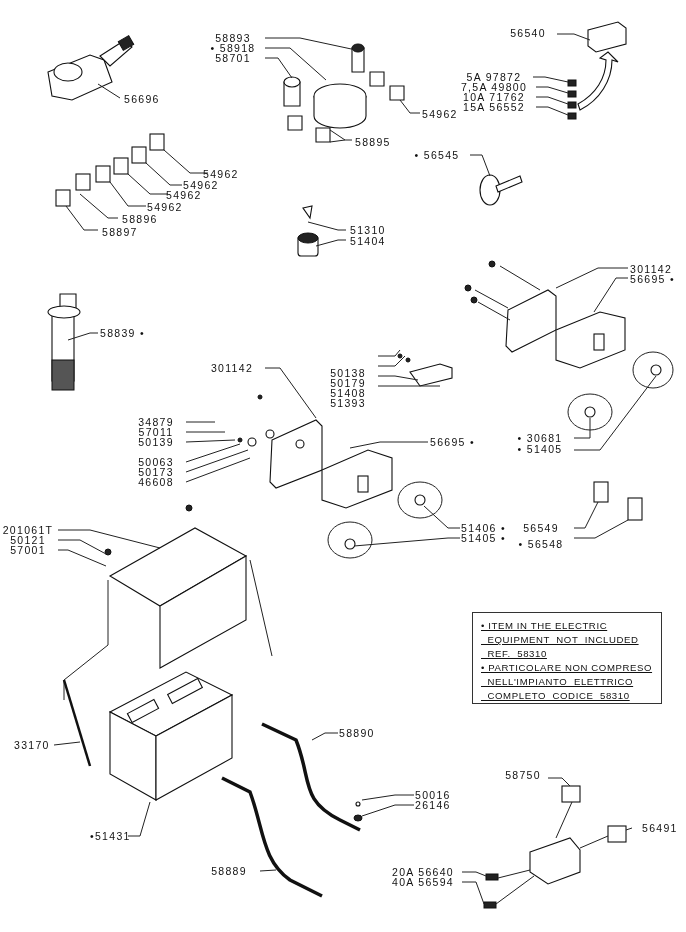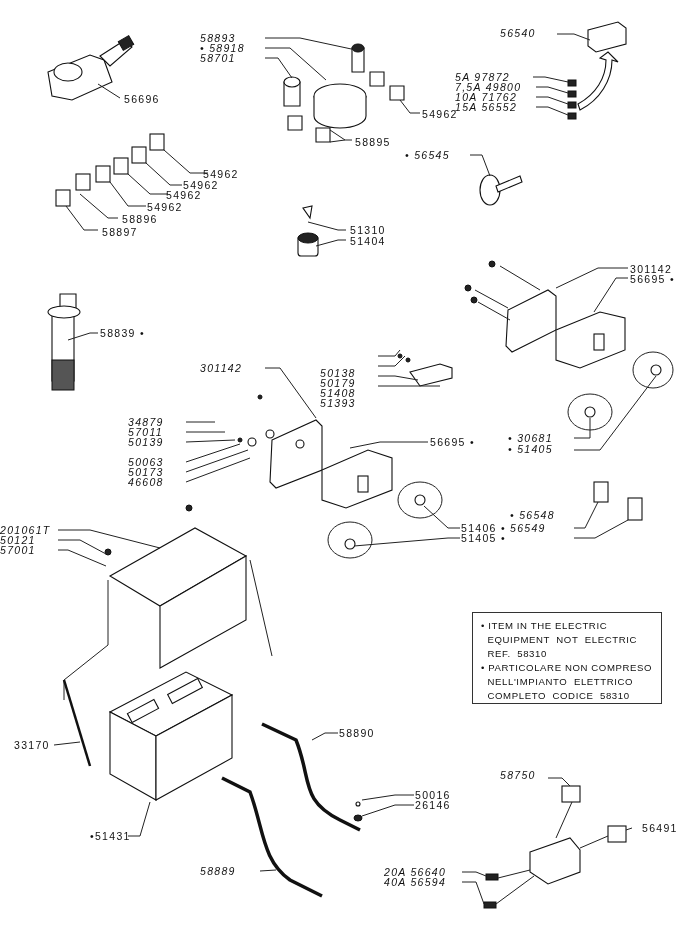--- a/index.html
+++ b/index.html
@@ -1,23 +1,23 @@
 <!DOCTYPE html>
 <html><head>
 <meta charset="utf-8">
 <style>
   html,body{margin:0;padding:0;background:#fff;}
   #page{position:relative;width:686px;height:932px;background:#fff;overflow:hidden;
     font-family:"Liberation Sans","DejaVu Sans",sans-serif;}
   svg#art{position:absolute;left:0;top:0;}
   .lbl{position:absolute;font-size:10.5px;letter-spacing:1.3px;color:#111;white-space:nowrap;line-height:11px;}
-  .r{text-align:left;font-style:italic;}
+  .r{text-align:center;}
   #note{position:absolute;left:472px;top:612px;width:190px;height:92px;border:1px solid #333;
     box-sizing:border-box;padding:6px 4px 0 8px;font-size:9.6px;letter-spacing:0.6px;color:#111;line-height:14px;}
-  #note div{white-space:nowrap;}
+  #note div{white-space:nowrap;text-decoration:underline;}
   .ln{stroke:#222;stroke-width:1;fill:none;}
   .part{stroke:#111;stroke-width:1.1;fill:#fff;}
   .dark{fill:#222;stroke:#111;}
 </style>
 </head>
 <body>
 
 <div id="page">
 <svg id="art" width="686" height="932" viewBox="0 0 686 932">
 
@@ -214,36 +214,36 @@
 <span class="lbl r" style="left:128px;top:417px;width:56px">34879</span>
 <span class="lbl r" style="left:128px;top:427px;width:56px">57011</span>
 <span class="lbl r" style="left:128px;top:437px;width:56px">50139</span>
 <span class="lbl r" style="left:128px;top:457px;width:56px">50063</span>
 <span class="lbl r" style="left:128px;top:467px;width:56px">50173</span>
 <span class="lbl r" style="left:128px;top:477px;width:56px">46608</span>
 <span class="lbl" style="left:430px;top:437px">56695 •</span>
 <span class="lbl" style="left:461px;top:523px">51406 •</span>
 <span class="lbl" style="left:461px;top:533px">51405 •</span>
 <span class="lbl r" style="left:510px;top:523px;width:62px">56549</span>
-<span class="lbl r" style="left:510px;top:510px;width:62px">• 56548</span>
+<span class="lbl r" style="left:510px;top:539px;width:62px">• 56548</span>
 <span class="lbl r" style="left:0px;top:525px;width:56px">201061T</span>
 <span class="lbl r" style="left:0px;top:535px;width:56px">50121</span>
 <span class="lbl r" style="left:0px;top:545px;width:56px">57001</span>
 <span class="lbl" style="left:14px;top:740px">33170</span>
 <span class="lbl" style="left:339px;top:728px">58890</span>
 <span class="lbl" style="left:415px;top:790px">50016</span>
 <span class="lbl" style="left:415px;top:800px">26146</span>
 <span class="lbl" style="left:90px;top:831px">•51431</span>
 <span class="lbl r" style="left:500px;top:770px;width:46px">58750</span>
 <span class="lbl" style="left:642px;top:823px">56491</span>
 <span class="lbl r" style="left:200px;top:866px;width:58px">58889</span>
 <span class="lbl r" style="left:384px;top:867px;width:78px">20A  56640</span>
 <span class="lbl r" style="left:384px;top:877px;width:78px">40A  56594</span>
 
 <div id="note">
   <div>• ITEM  IN  THE  ELECTRIC</div>
-  <div style="white-space:pre">  EQUIPMENT  NOT  ELECTRIC</div>
+  <div style="white-space:pre">  EQUIPMENT  NOT  INCLUDED</div>
   <div style="white-space:pre">  REF.  58310</div>
   <div>• PARTICOLARE  NON  COMPRESO</div>
   <div style="white-space:pre">  NELL'IMPIANTO  ELETTRICO</div>
   <div style="white-space:pre">  COMPLETO  CODICE  58310</div>
 </div>
 </div>
 
 </body></html>

